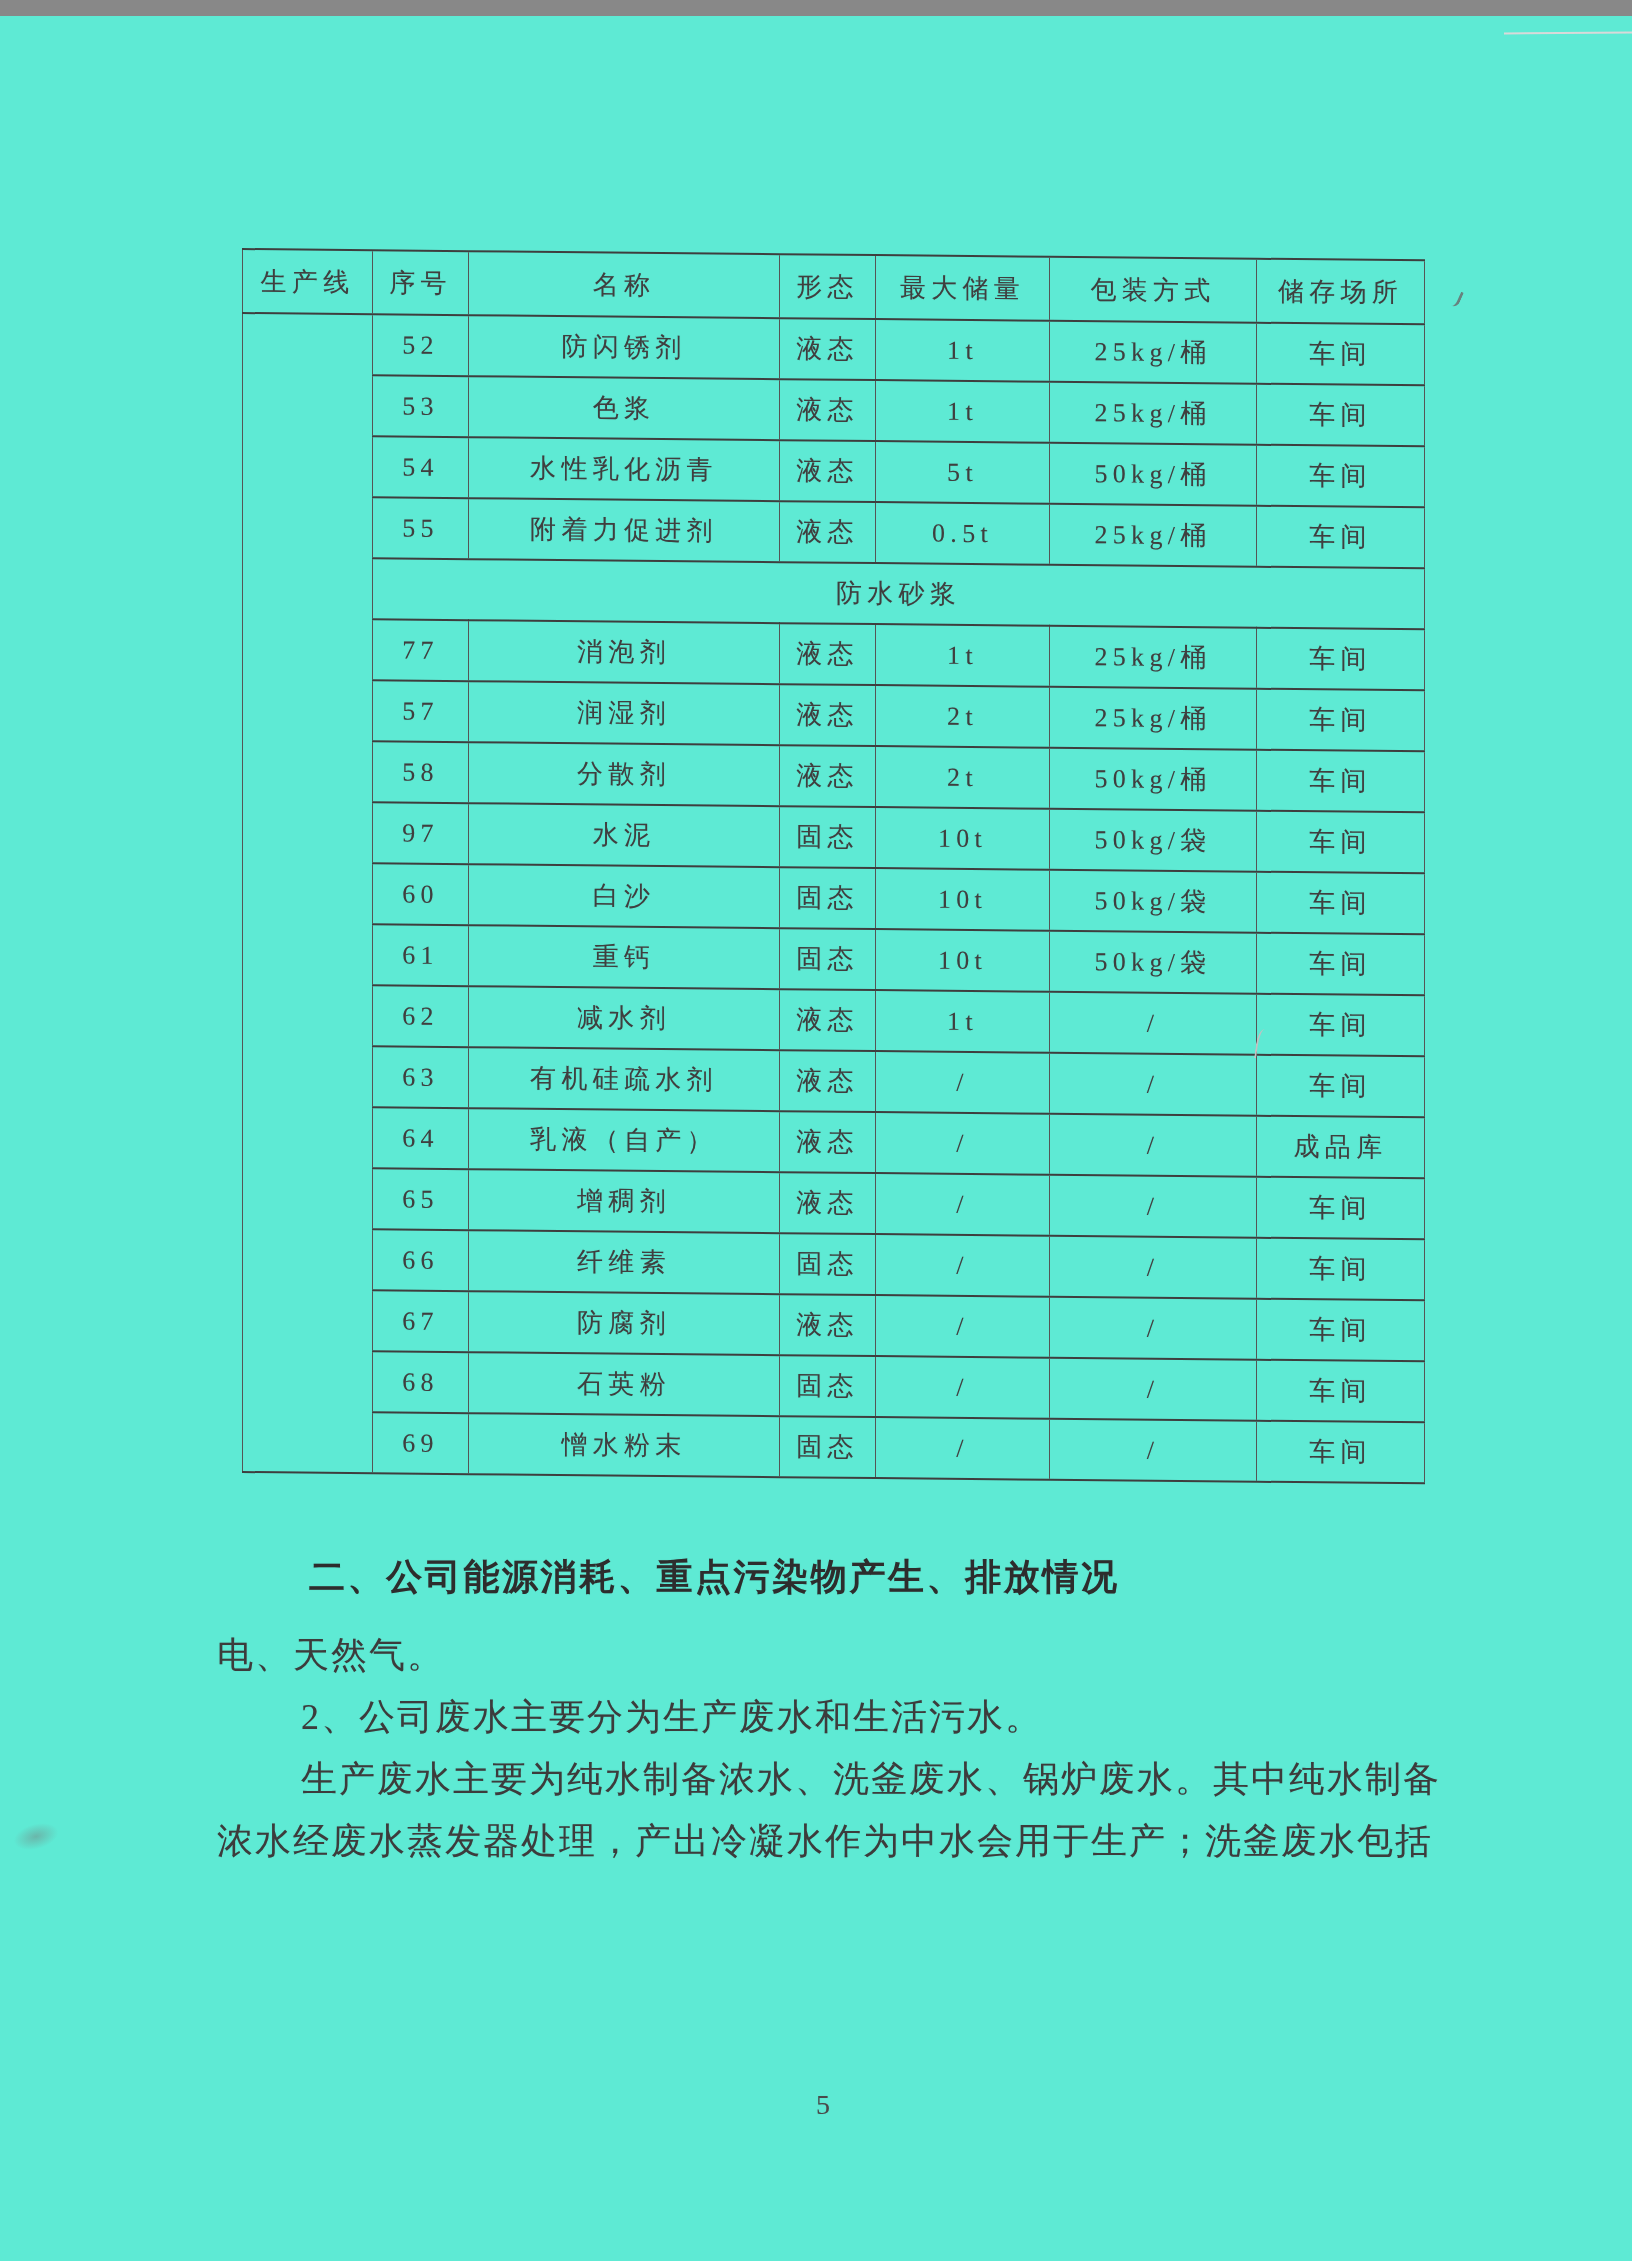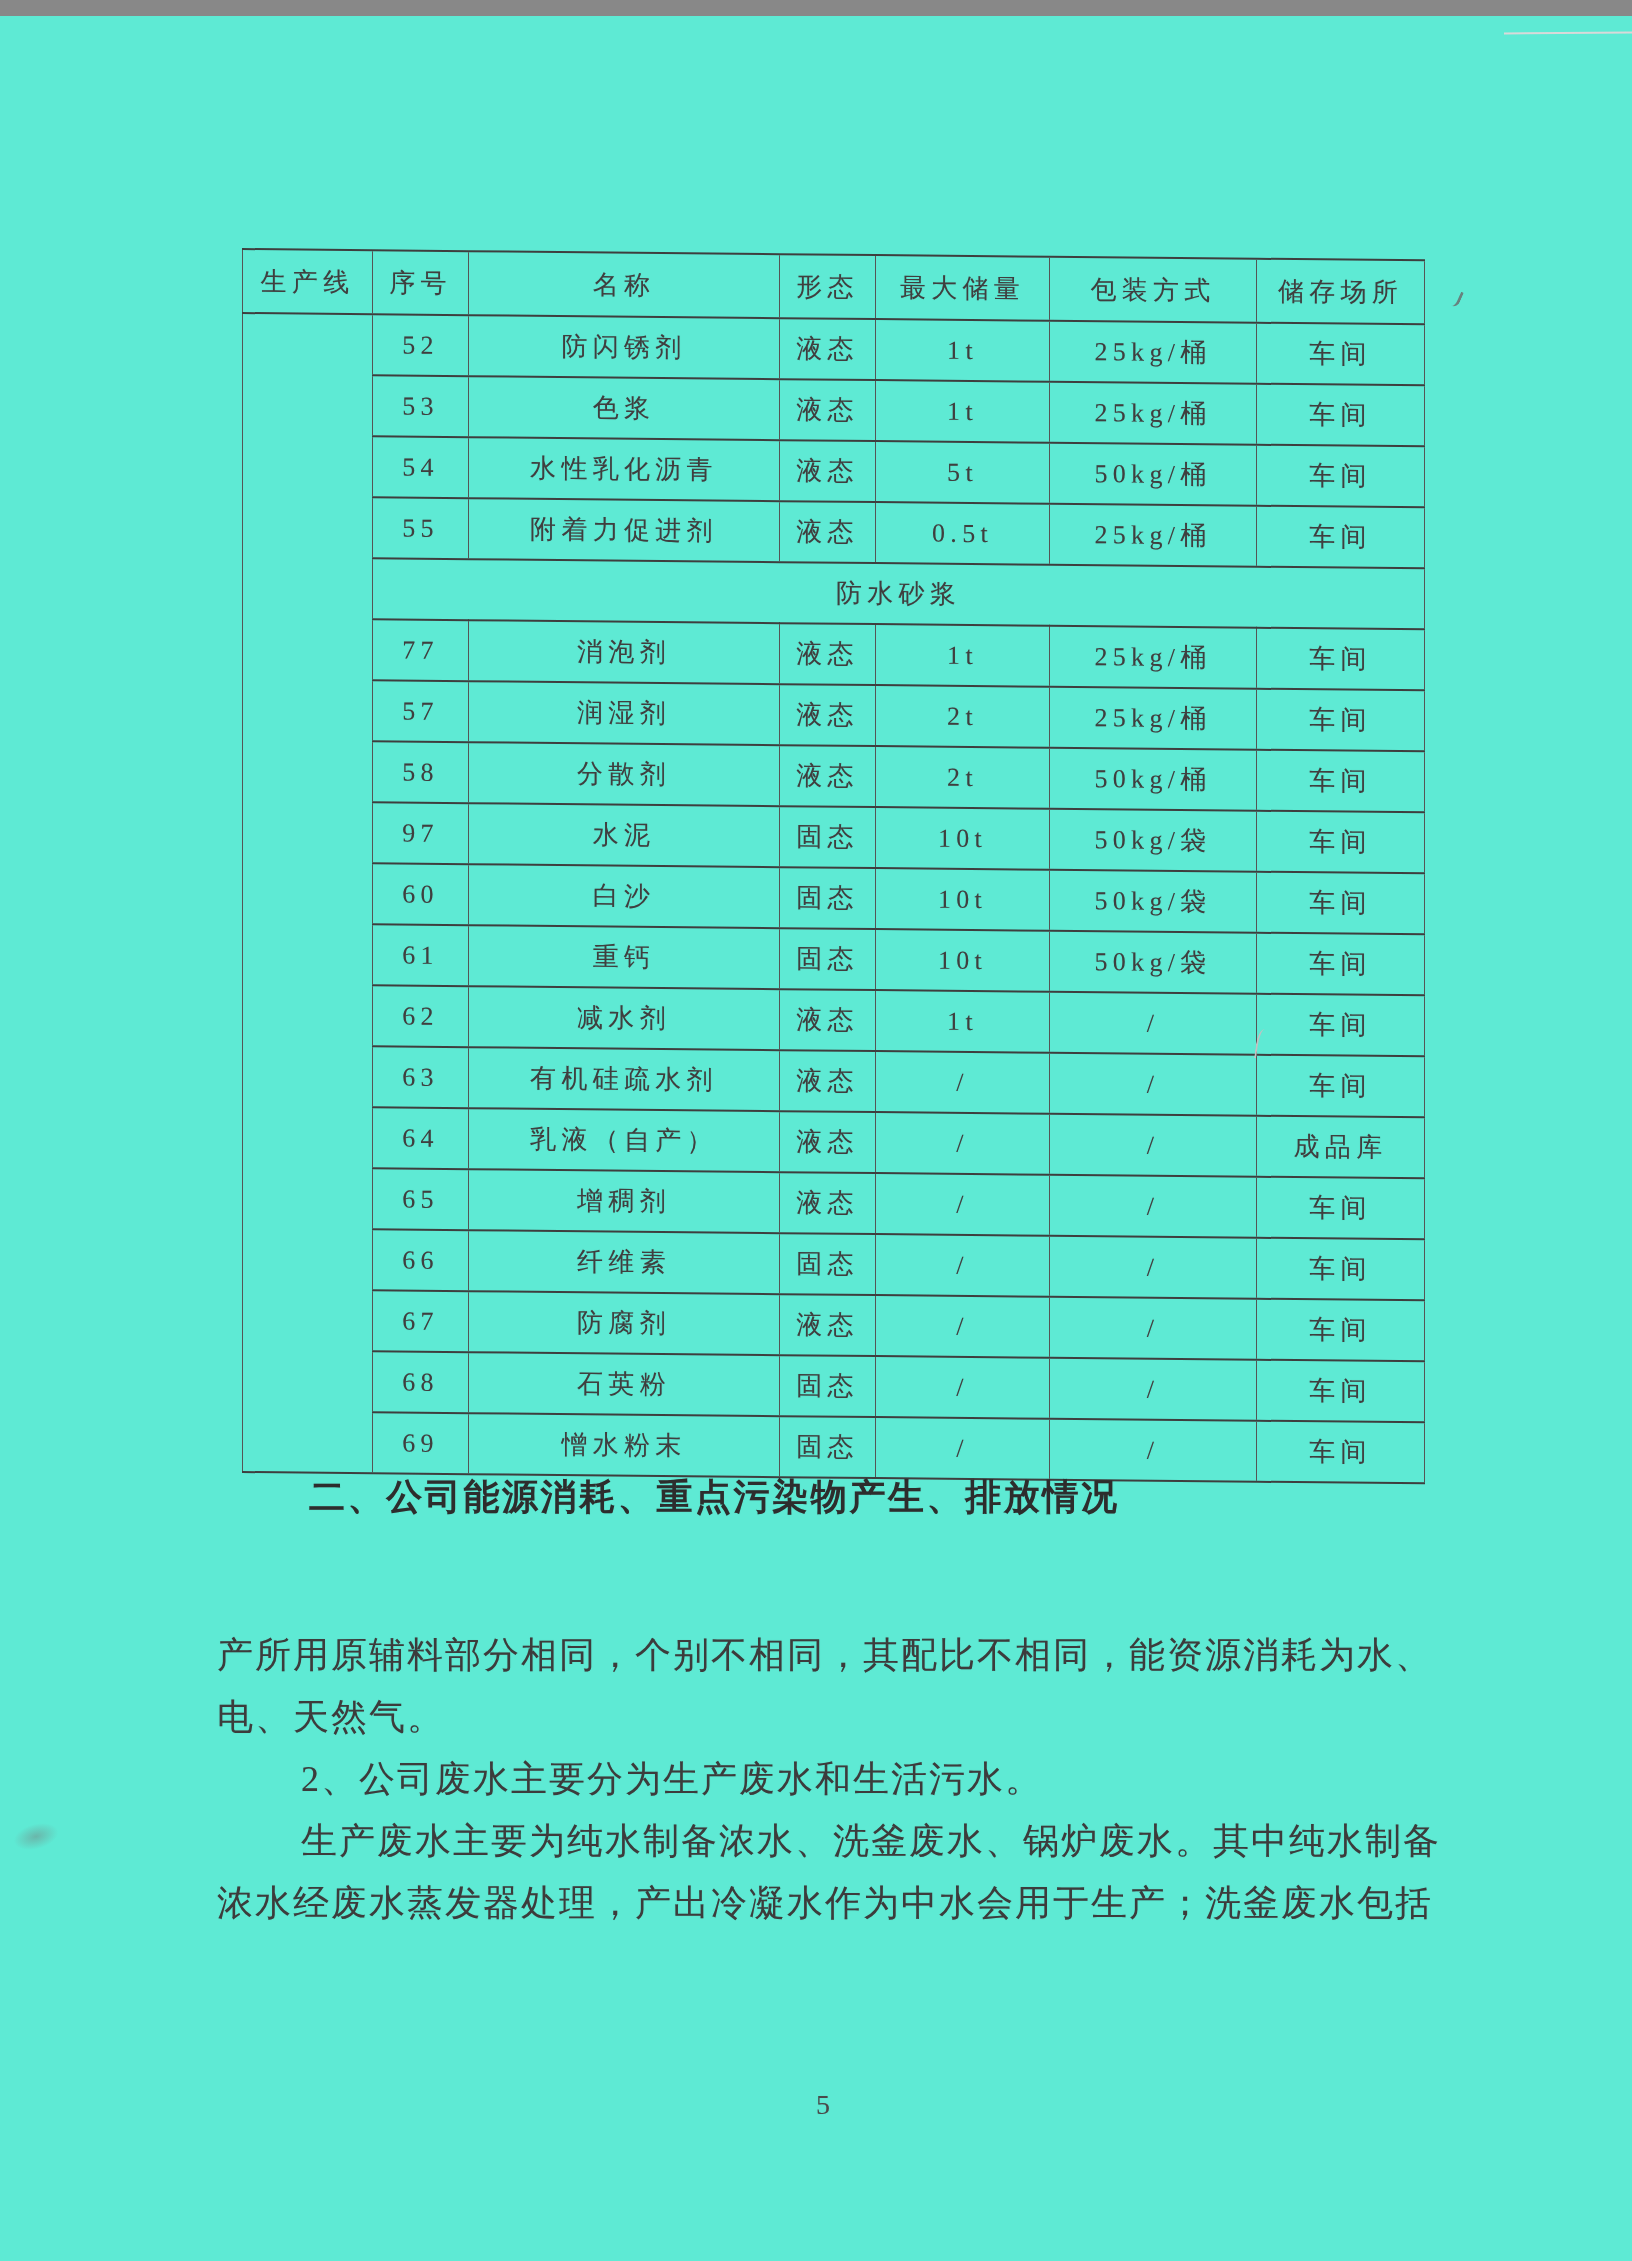--- a/index.html
+++ b/index.html
@@ -49,21 +49,21 @@
   table.materials tbody tr { height: 61px; }
   td.c-no, td.c-cap, td.c-pack { letter-spacing: 1.3px; font-size: 25px; }
   td.c-line { background: transparent; }
   td.c-section { letter-spacing: 6.6px; }
   td.c-loc { color: #4a4a4a; }
 
   
   .heading {
     position: absolute;
     left: 217px;
-    top: 1451px;
+    top: 1531px;
     width: 1204px;
     font-size: 36px;
     font-weight: 700;
     color: #2d2d2d;
     letter-spacing: 2.6px;
     line-height: 61px;
     text-indent: 92px;
     white-space: nowrap;
   }
   .bodytext {
@@ -288,21 +288,20 @@
           <td class="c-pack">/</td>
           <td class="c-loc">车间</td>
         </tr>
       </tbody>
     </table>
   </div>
 
   <div class="heading">二、公司能源消耗、重点污染物产生、排放情况</div>
 
   <div class="bodytext">
-    <div class="line">产所用原辅料部分相同，个别不相同，其配比不相同，能资源消耗为水、</div>
     <div class="line">电、天然气。</div>
     <div class="line indent">2、公司废水主要分为生产废水和生活污水。</div>
     <div class="line indent">生产废水主要为纯水制备浓水、洗釜废水、锅炉废水。其中纯水制备</div>
     <div class="line">浓水经废水蒸发器处理，产出冷凝水作为中水会用于生产；洗釜废水包括</div>
   </div>
 
   <div class="page-number">5</div>
 
   <div class="artifact art-topline"></div>
   <div class="artifact art-smudge"></div>

